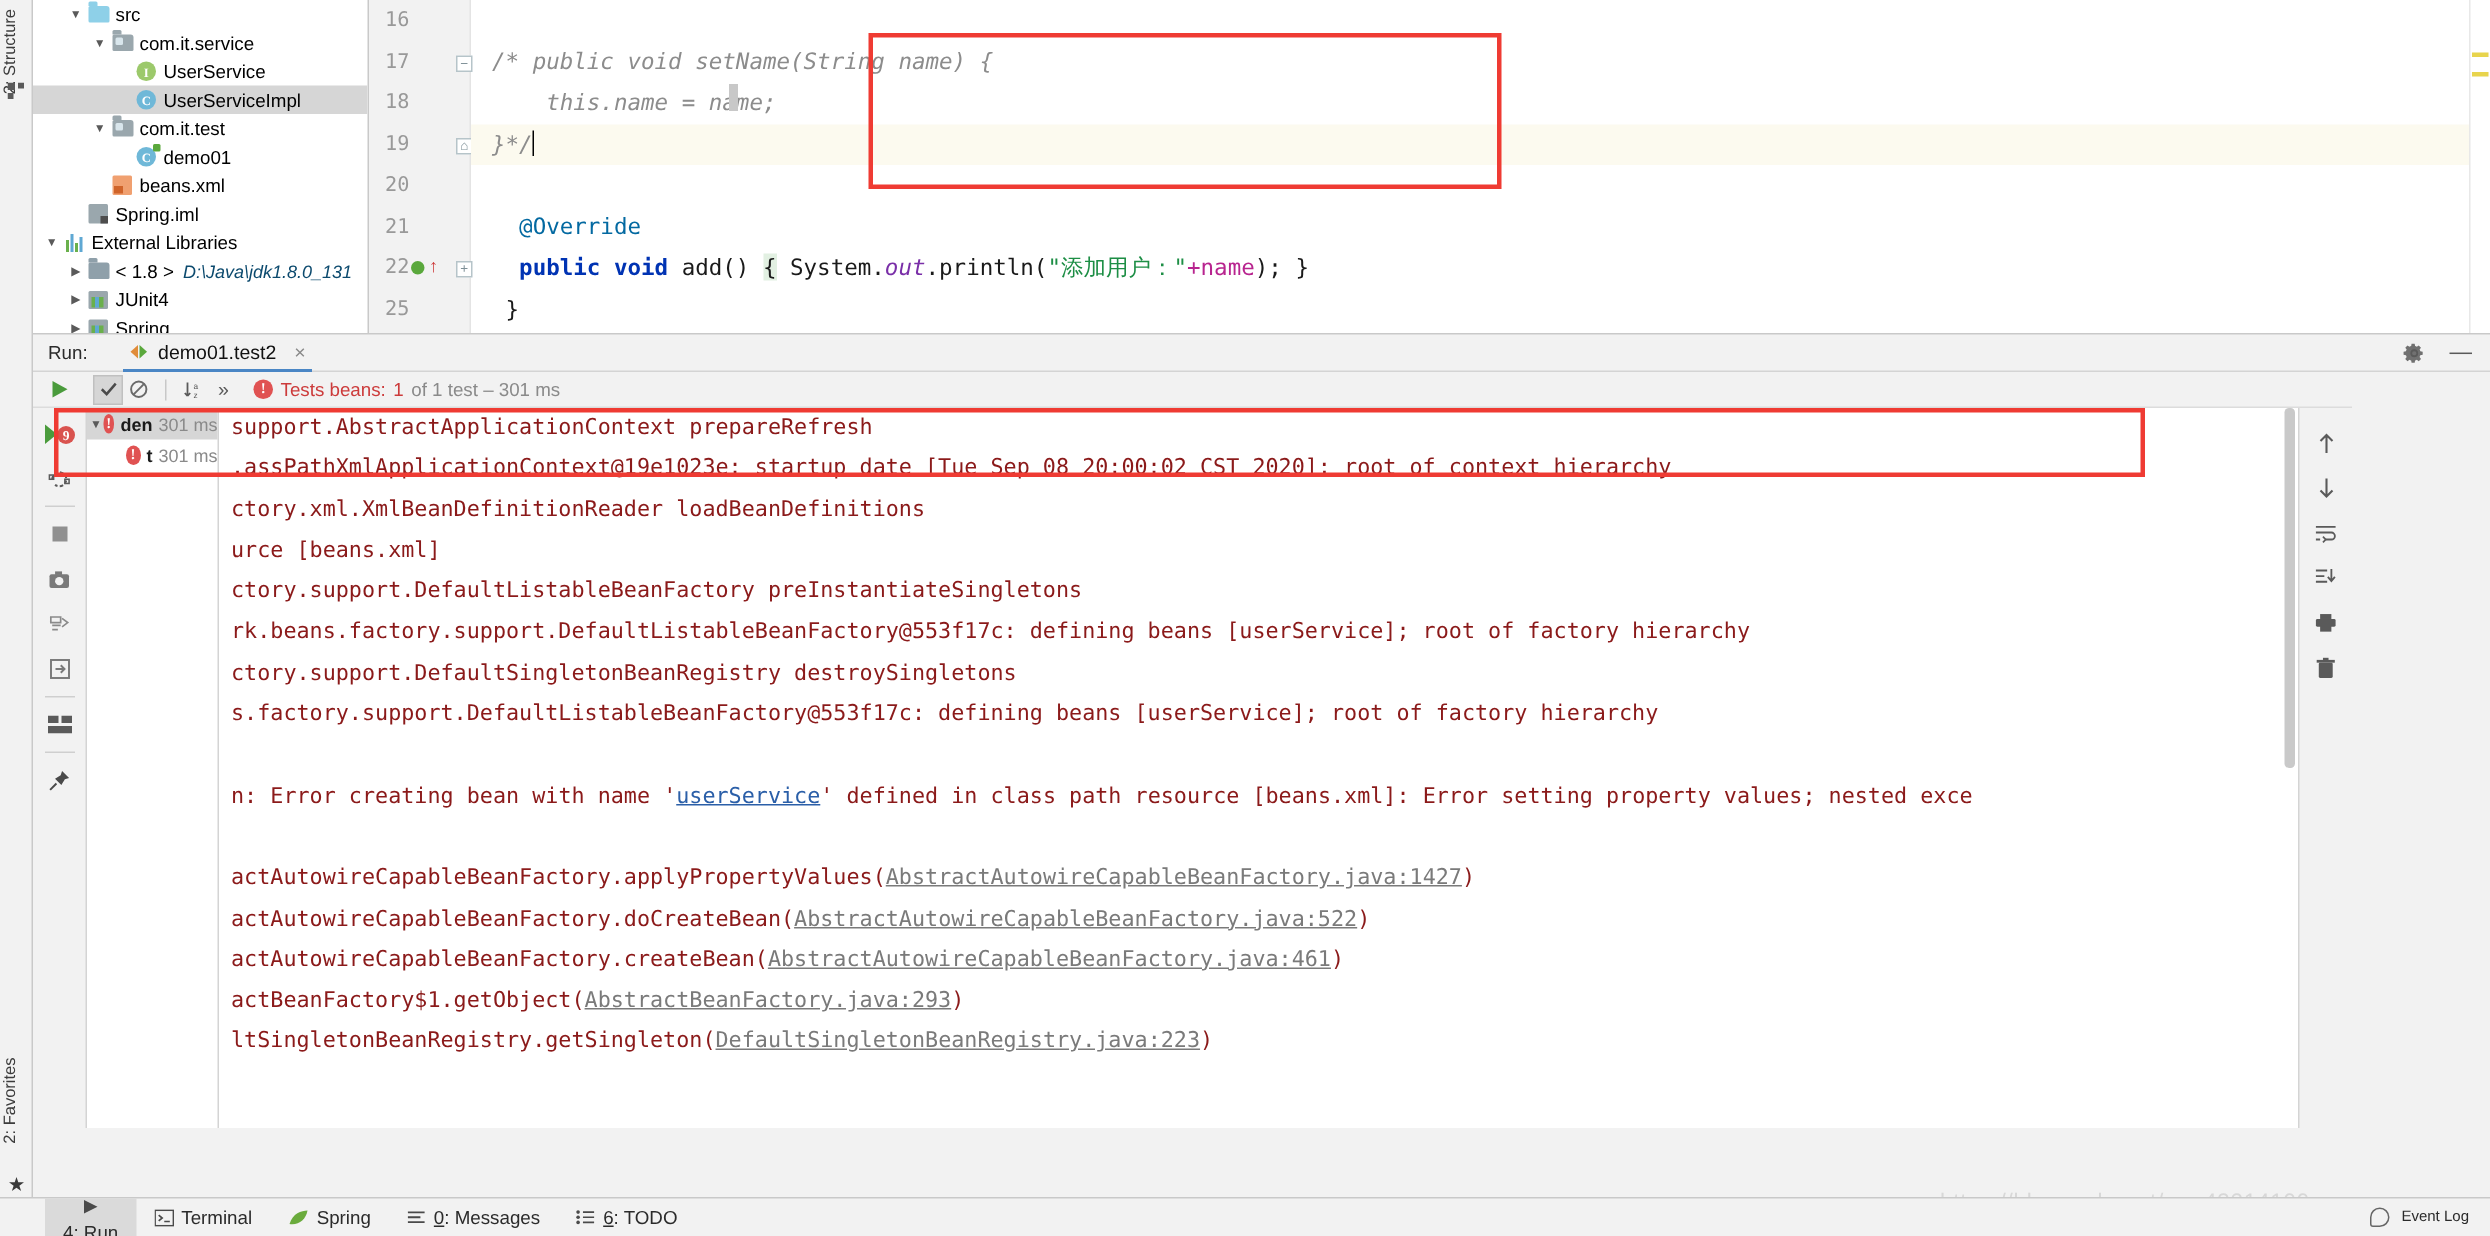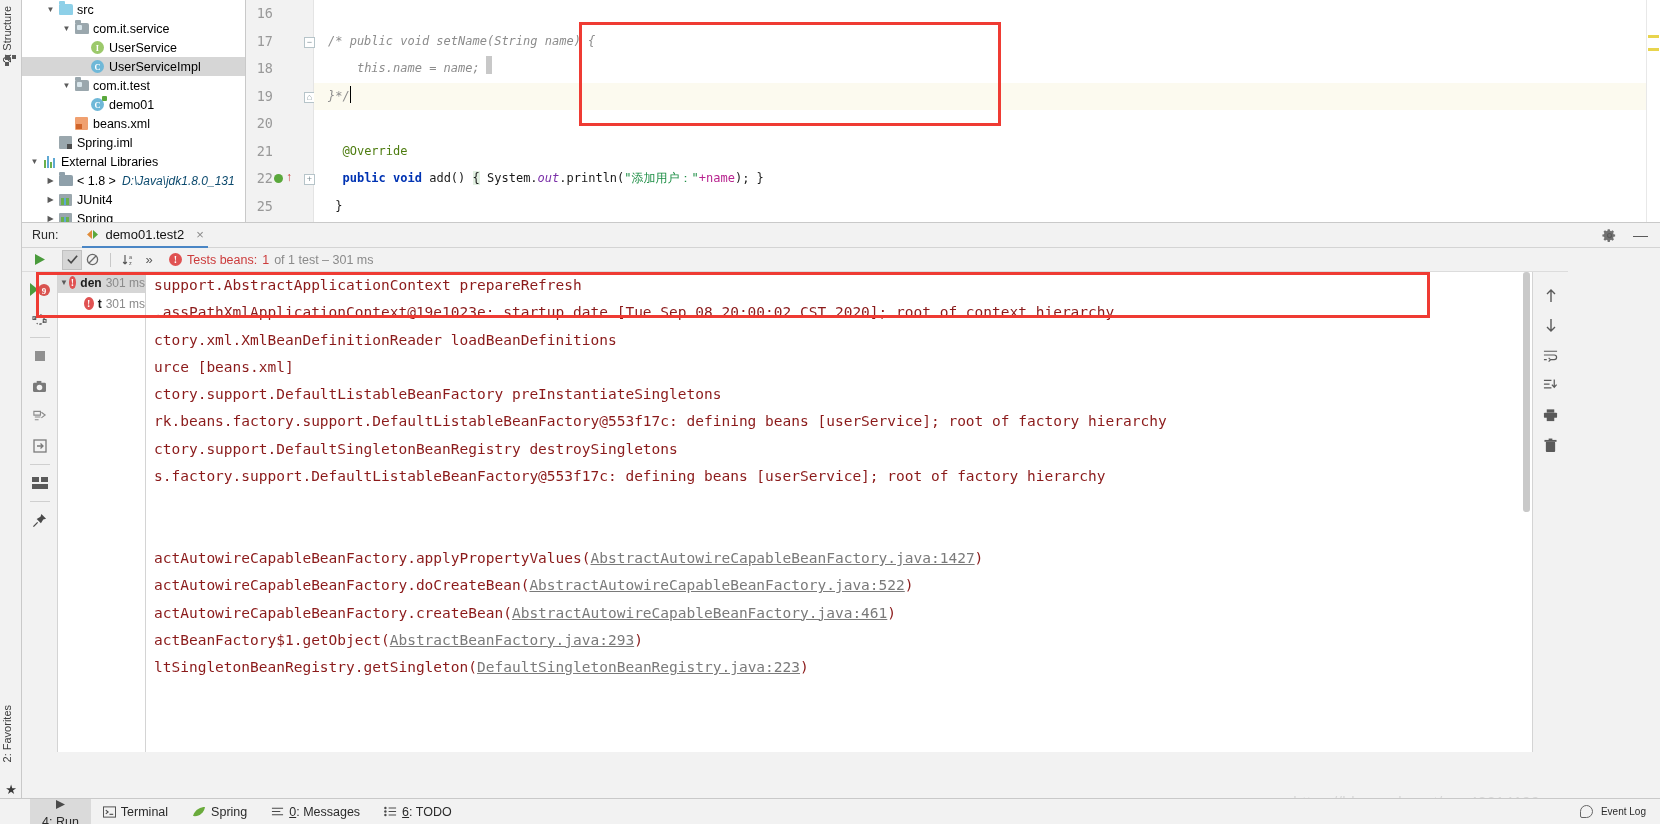--- a/index.html
+++ b/index.html
@@ -128,27 +128,27 @@
   }
   .bpoint {
     position:absolute; left:28px; top:9px; width:9px;height:9px;border-radius:50%;
     background:#5aa83c;
   }
   .uparrow {
     position:absolute; left:40px; top:5px; font-size:12px; color:#cc3333; font-weight:bold;
   }
   .code-area {
     position: absolute; left: 68px; top: 0; right: 14px; height: 222px;
-    font-family: "DejaVu Sans Mono", monospace; font-size: 12px;
+    font-family: "DejaVu Sans Mono", monospace; font-size: 15px;
   }
   .cline { height: 27.5px; line-height: 27.5px; white-space: pre; padding-left: 14px; }
   .cline.cur { background: #fcfaef; }
   .cmt { color: #8c8c8c; font-style: italic; }
   .kw { color: #0033b3; font-weight: 600; }
-  .ann { color: #4d7c0f; }
+  .ann { color: #0369a1; }
   .str { color: #1d8e45; }
   .fld { color: #b8248f; }
   .stat { color: #7a2fa8; font-style: italic; }
   .plain { color: #1a1a1a; }
   .brace-hl { background: #e2f0e2; }
   .caret {
     display:inline-block; width:1px; height:17px; background:#000;
     vertical-align:-3px; margin-left:0px;
   }
   .red-box-code {
@@ -587,20 +587,21 @@
     <div id="console-body">
         <div class="cl">support.AbstractApplicationContext prepareRefresh</div>
         <div class="cl">.assPathXmlApplicationContext@19e1023e: startup date [Tue Sep 08 20:00:02 CST 2020]; root of context hierarchy</div>
         <div class="cl">ctory.xml.XmlBeanDefinitionReader loadBeanDefinitions</div>
         <div class="cl">urce [beans.xml]</div>
         <div class="cl">ctory.support.DefaultListableBeanFactory preInstantiateSingletons</div>
         <div class="cl">rk.beans.factory.support.DefaultListableBeanFactory@553f17c: defining beans [userService]; root of factory hierarchy</div>
         <div class="cl">ctory.support.DefaultSingletonBeanRegistry destroySingletons</div>
         <div class="cl">s.factory.support.DefaultListableBeanFactory@553f17c: defining beans [userService]; root of factory hierarchy</div>
         <div class="cl">&nbsp;</div>
+        <div class="cl">n: <span>Error creating bean with name '</span><span class="lnk">userService</span><span>' defined in class path resource [beans.xml]: Error setting property values; nested exce</span></div>
         <div class="cl">&nbsp;</div>
         <div class="cl"><span>actAutowireCapableBeanFactory.applyPropertyValues(</span><span class="lnkg">AbstractAutowireCapableBeanFactory.java:1427</span><span>)</span></div>
         <div class="cl"><span>actAutowireCapableBeanFactory.doCreateBean(</span><span class="lnkg">AbstractAutowireCapableBeanFactory.java:522</span><span>)</span></div>
         <div class="cl"><span>actAutowireCapableBeanFactory.createBean(</span><span class="lnkg">AbstractAutowireCapableBeanFactory.java:461</span><span>)</span></div>
         <div class="cl"><span>actBeanFactory$1.getObject(</span><span class="lnkg">AbstractBeanFactory.java:293</span><span>)</span></div>
         <div class="cl"><span>ltSingletonBeanRegistry.getSingleton(</span><span class="lnkg">DefaultSingletonBeanRegistry.java:223</span><span>)</span></div>
       </div>
     <div class="console-scrollbar-v">
       <div class="thumb"></div>
     </div>

